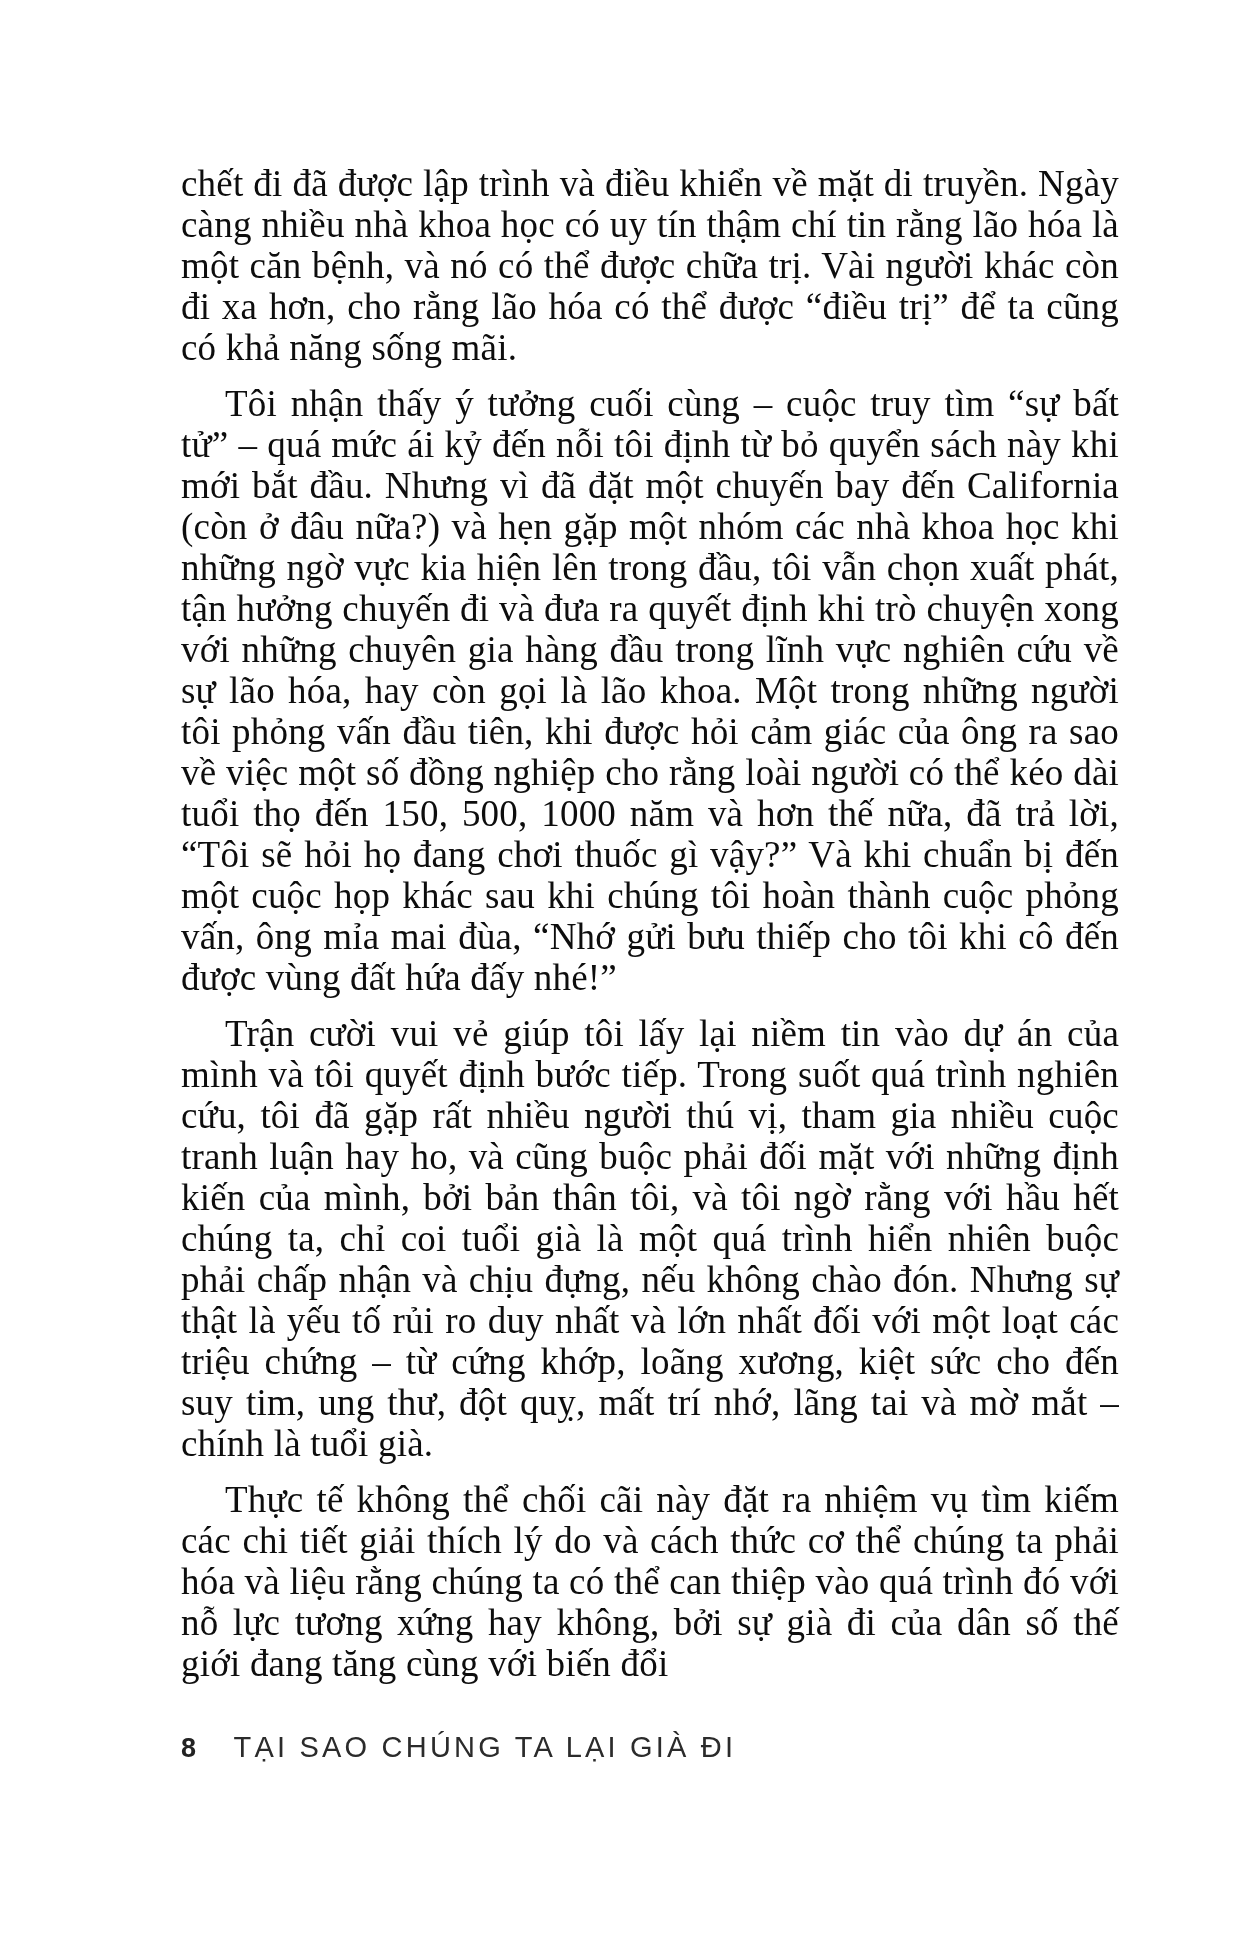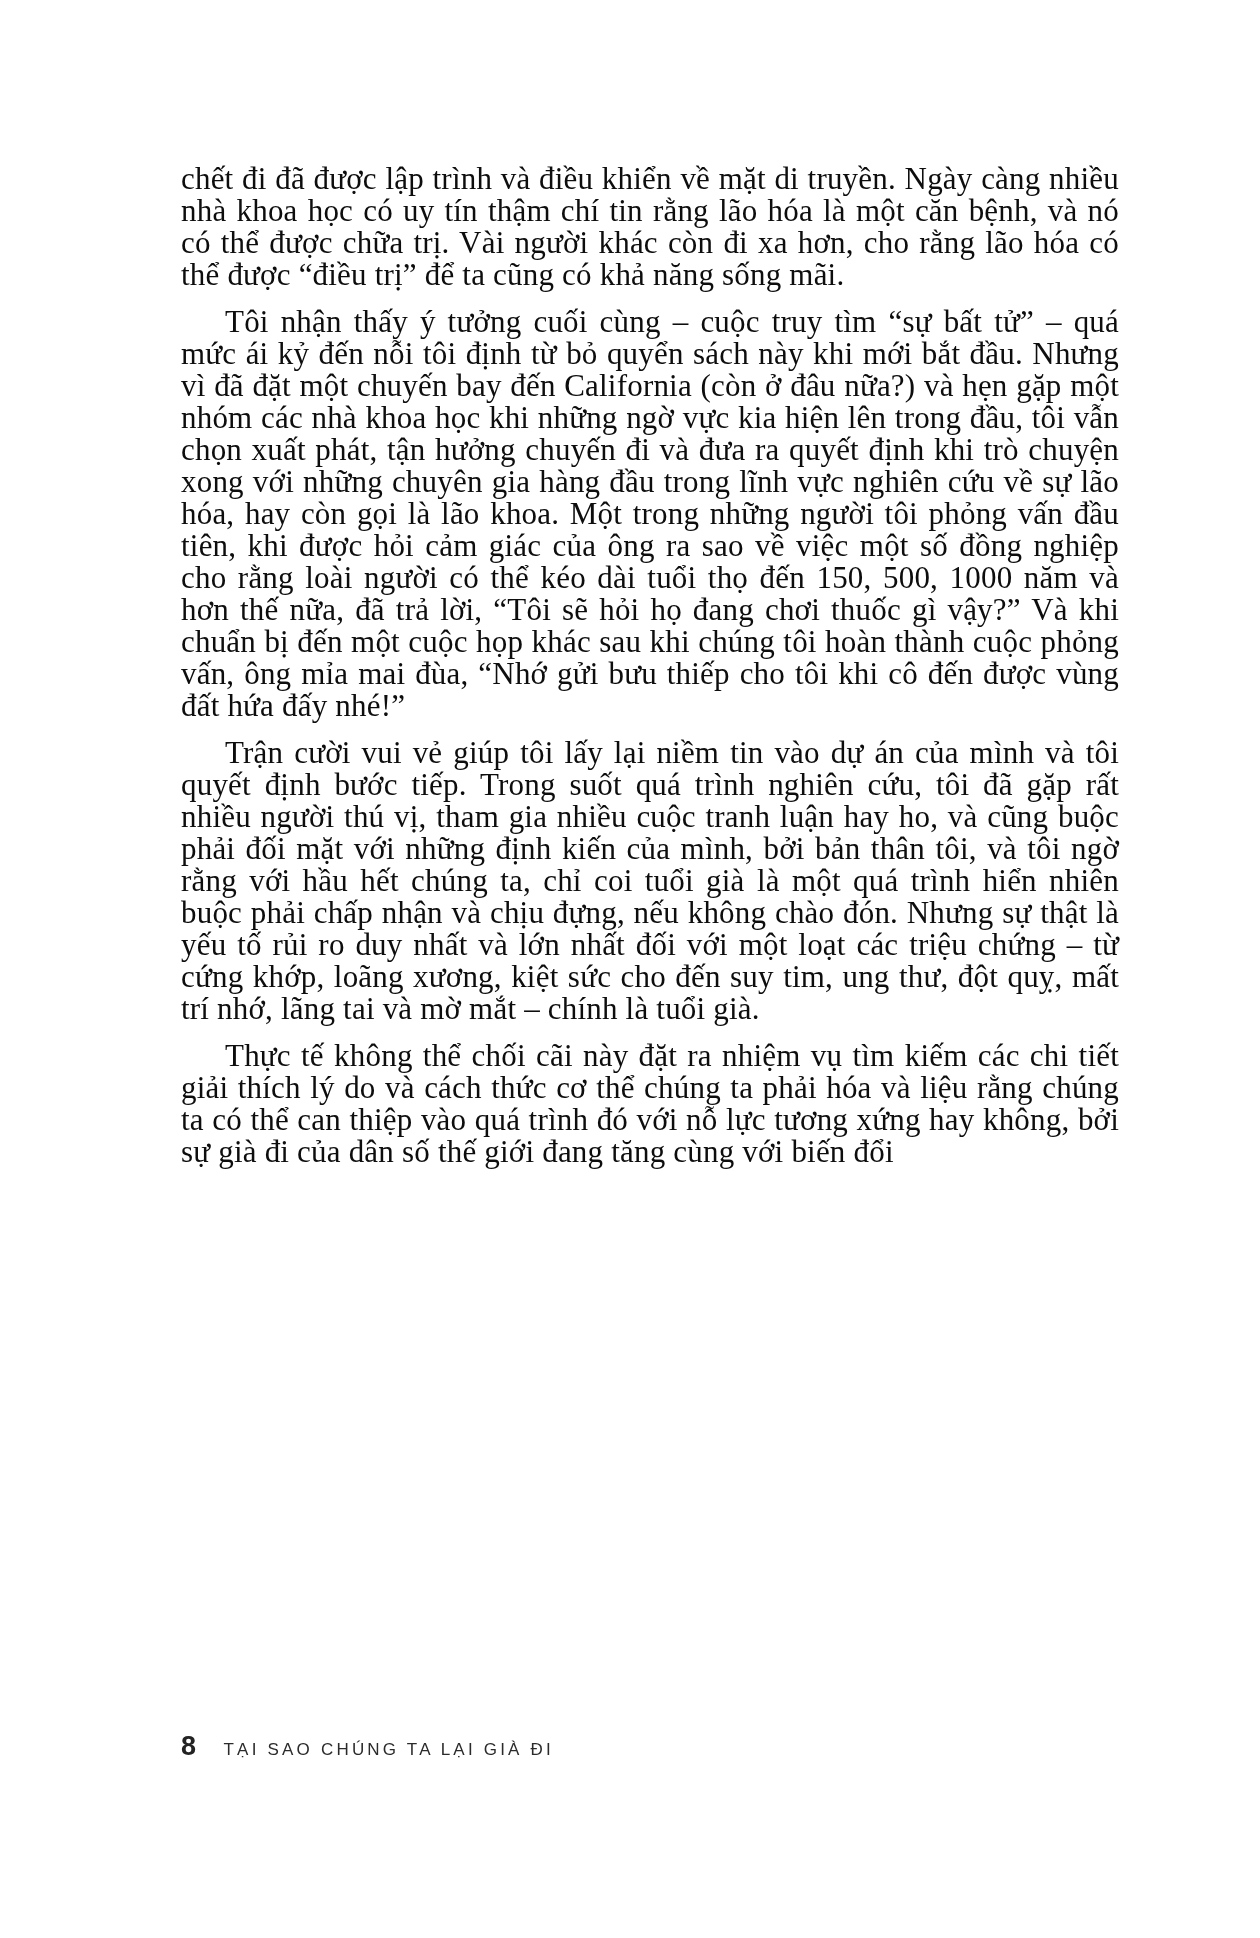--- a/index.html
+++ b/index.html
@@ -17,22 +17,22 @@
     position: absolute;
     inset: 0;
     background: #ffffff;
   }
   .body-text {
     position: absolute;
     left: 181px;
     top: 163px;
     width: 938px;
     font-family: "Liberation Serif", "DejaVu Serif", serif;
-    font-size: 31px;
-    line-height: 32px;
+    font-size: 37px;
+    line-height: 41px;
     color: #0d0d0d;
     text-align: justify;
     letter-spacing: 0.2px;
   }
   .body-text p {
     margin: 0 0 15px 0;
     padding: 0;
   }
   .body-text p.indent {
     text-indent: 44px;
@@ -45,22 +45,22 @@
     align-items: baseline;
     font-family: "Liberation Sans", "DejaVu Sans", sans-serif;
     color: #232323;
   }
   .footer .page-number {
     font-size: 27px;
     font-weight: bold;
     letter-spacing: 0.5px;
   }
   .footer .running-title {
-    margin-left: 27px;
-    font-size: 17px;
+    margin-left: 37px;
+    font-size: 29px;
     font-weight: 400;
     letter-spacing: 3.2px;
     color: #2b2b2b;
   }
 </style>
 </head>
 <body>
 
 <div class="page">
 

